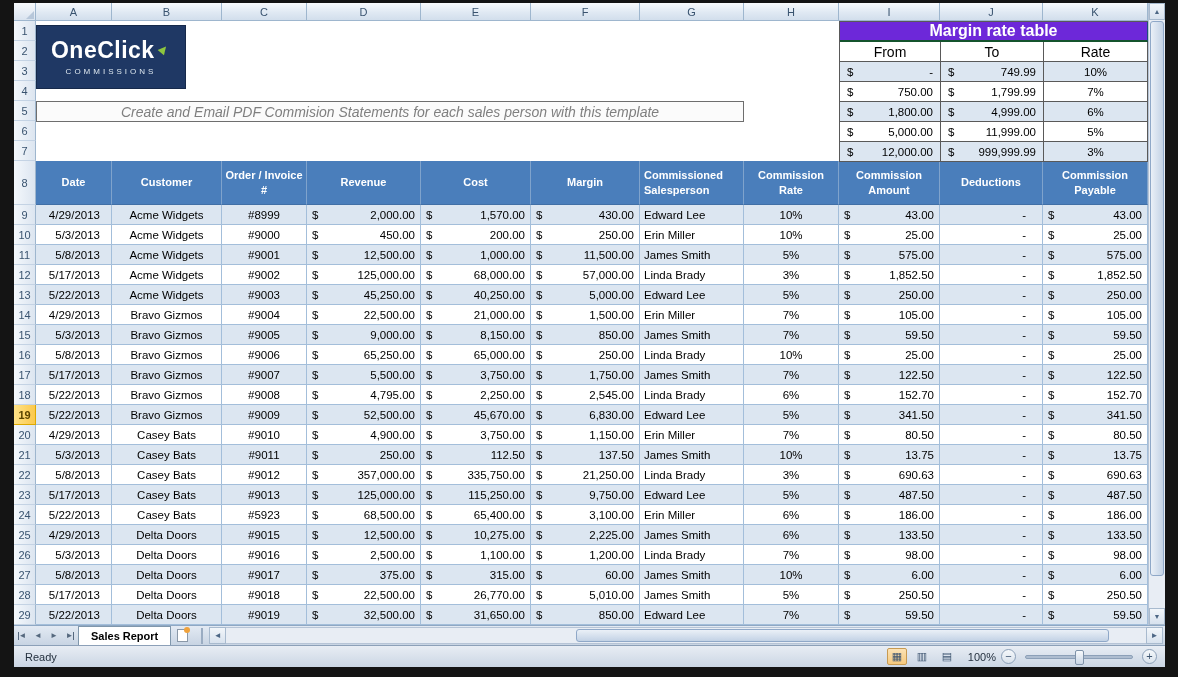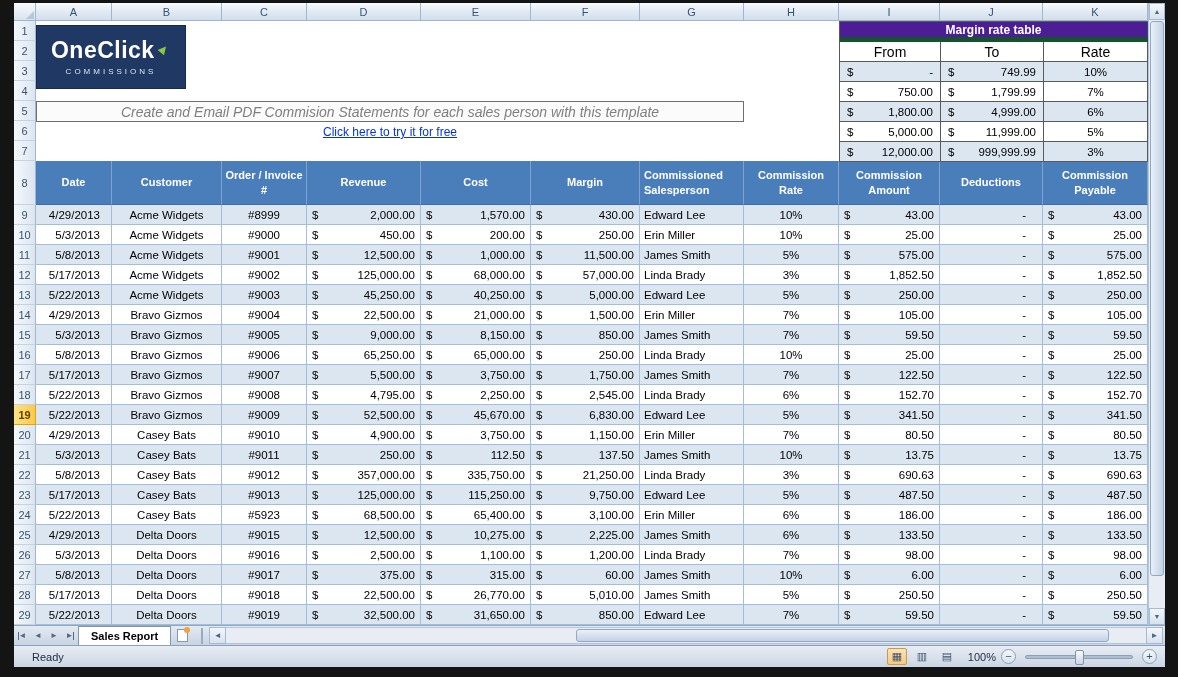--- a/index.html
+++ b/index.html
@@ -46,23 +46,23 @@
   .banner{position:absolute;left:22px;top:80px;width:708px;height:21px;
     border:1px solid #6E6E6E;background:#FBFBFB;display:flex;align-items:center;justify-content:center;
     font-style:italic;color:#7F7F7F;font-size:14px;}
   .link-row{position:absolute;left:22px;top:101px;width:708px;height:20px;
     display:flex;align-items:center;justify-content:center;}
   .link-row a{color:#0433E0;font-size:12px;text-decoration:underline;}
 
   
   .margin-table{position:absolute;left:825px;top:0;width:309px;border-left:1px solid #595959;
     border-top:1px solid #595959;}
-  .mt-title{height:20px;background:#4c1d95;color:#fff;font-weight:bold;font-size:12px;
+  .mt-title{height:20px;background:#6d28d9;color:#fff;font-weight:bold;font-size:16px;
     display:flex;align-items:center;justify-content:center;
-    border-right:1px solid #1F4E79;border-bottom:5px solid #14532d;}
+    border-right:1px solid #1F4E79;border-bottom:2px solid #14532d;}
   .mt-grid{display:grid;grid-template-columns:101px 103px 104px;}
   .mt-hcell{height:20px;display:flex;align-items:center;justify-content:center;background:#fff;
     border-right:1px solid #595959;border-bottom:1px solid #595959;font-size:14px;color:#000;}
   .mt-cell{height:20px;font-size:11.5px;color:#000;border-right:1px solid #595959;
     border-bottom:1px solid #595959;display:flex;align-items:center;background:#fff;}
   .mt-cell.altbg{background:#DCE6F1;}
   .mt-cell.acct{justify-content:space-between;padding:0 7px;}
   .mt-cell.rate{justify-content:center;}
 
   
@@ -114,21 +114,21 @@
     border:1px solid #A8BACE;display:flex;align-items:center;justify-content:center;
     font-size:8px;color:#4D6785;}
   .hs-track{flex:1;height:17px;background:#E8EDF4;border-top:1px solid #B6C4D6;
     border-bottom:1px solid #B6C4D6;position:relative;}
   .hs-thumb{position:absolute;left:38%;width:58%;top:1px;height:13px;
     background:linear-gradient(#EAF0F7,#C3D2E5);border:1px solid #8FA8C8;border-radius:3px;}
 
   
   .statusbar{height:22px;background:linear-gradient(#E8EDF4,#CBD6E4);border-top:1px solid #8CA0B8;
     display:flex;align-items:center;font-size:11px;color:#25313F;}
-  .status-left{padding-left:18px;flex:1;}
+  .status-left{padding-left:11px;flex:1;}
   .status-right{display:flex;align-items:center;gap:5px;padding-right:8px;}
   .viewbtn{width:20px;height:17px;border:1px solid transparent;display:flex;align-items:center;
     justify-content:center;font-size:11px;color:#3F5671;border-radius:2px;}
   .viewbtn.active{background:linear-gradient(#FBE2B5,#F5C97E);border-color:#C79A52;}
   .zoom-label{min-width:34px;text-align:right;}
   .zoom-btn{width:15px;height:15px;border:1px solid #8CA0B8;border-radius:8px;
     background:linear-gradient(#F5F8FB,#D9E2EC);display:flex;align-items:center;justify-content:center;
     font-size:11px;color:#3F5671;line-height:1;}
   .slider-track{width:108px;height:4px;background:#AEBDD0;border:1px solid #8CA0B8;
     position:relative;border-radius:2px;margin:0 4px;}
@@ -172,23 +172,20 @@
 
           <div class="logo">
             <div class="logo-line1">
               <span>One</span><span>Click</span><span class="cursor-icon">▲</span>
             </div>
             <div class="logo-sub">COMMISSIONS</div>
           </div>
 
           <div class="banner">Create and Email PDF Commision Statements for each sales person with this template</div>
 
-          <div class="link-row">
-            <a href="#">Click here to try it for free</a>
-          </div>
 
           <div class="margin-table">
             <div class="mt-title">Margin rate table</div>
             <div class="mt-grid" id="mt-headers">
                 <div class="mt-hcell">From</div>
                 <div class="mt-hcell">To</div>
                 <div class="mt-hcell">Rate</div>
               </div>
             <div class="mt-grid" id="mt-body">
                 <div class="mt-cell altbg acct">

